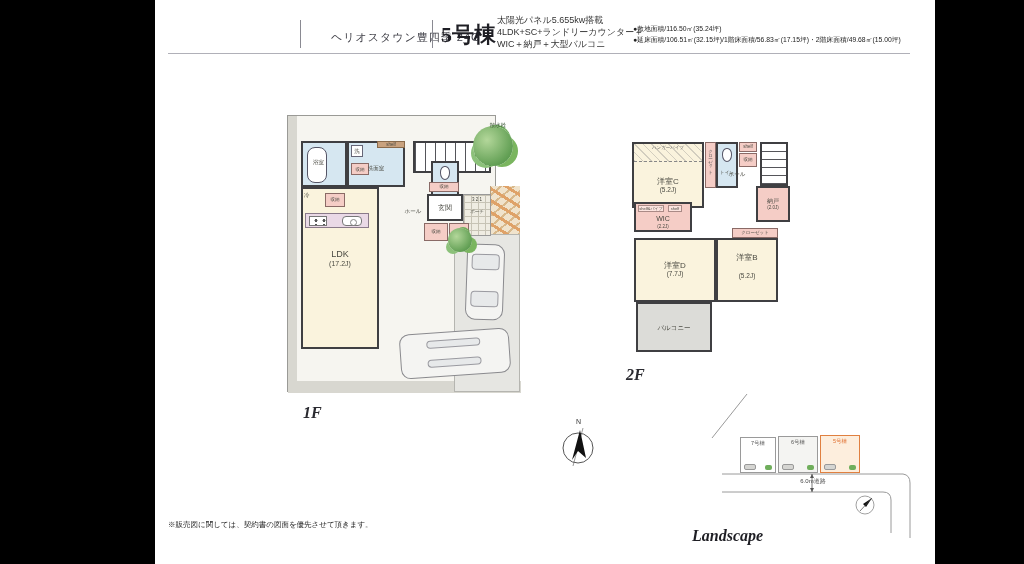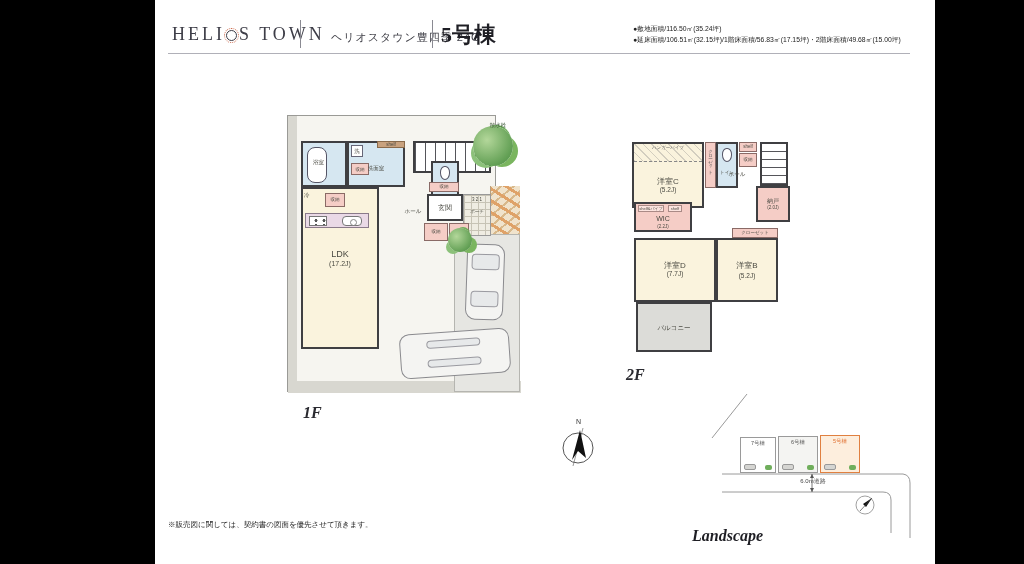--- a/index.html
+++ b/index.html
@@ -57,27 +57,29 @@
   .lot .minicar { position:absolute; bottom:2px; left:3px; width:12px; height:6px; background:#d5d5d2; border:1px solid #999; border-radius:2px; }
   .lot .minigreen { position:absolute; bottom:2px; right:3px; width:7px; height:5px; background:#6fae5c; border-radius:2px; }
   .disclaimer { position:absolute; left:13px; top:519px; font-size:7.5px; color:#222; line-height:12px; }
 </style>
 </head>
 <body>
 
 <div id="stage">
   <div id="panel">
 
-    <div class="logo">
-      <span>HELI</span><span class="logo-o"></span><span>S TOWN</span>
-    </div>
     <div class="hdiv hdiv1"></div>
     <div class="project">ヘリオスタウン豊四季 24G</div>
     <div class="hdiv hdiv2"></div>
     <div class="unit">5号棟</div>
+    <div class="specs">
+      <div>太陽光パネル5.655kw搭載</div>
+      <div>4LDK+SC+ランドリーカウンター＋</div>
+      <div>WIC＋納戸＋大型バルコニ</div>
+    </div>
     <div class="areas">
       <div>●敷地面積/116.50㎡(35.24坪)</div>
       <div>●延床面積/106.51㎡(32.15坪)/1階床面積/56.83㎡(17.15坪)・2階床面積/49.68㎡(15.00坪)</div>
     </div>
     <div class="hrule"></div>
 
     <div class="abs" id="plan1f" style="left:132px; top:115px; width:209px; height:277px; background:#f6f5f0; border:1px solid #9a9a96;">
       <div class="abs" style="left:0;top:0;width:9px;height:277px;background:#d8d7d0;"></div>
       <div class="abs" style="left:0;top:265px;width:233px;height:12px;background:#d8d7d0;"></div>
 
@@ -197,21 +199,21 @@
 
       <div class="abs pink" style="left:104px;top:90px;width:46px;height:10px;">
         <div class="lbl xs" style="top:1px;">クローゼット</div>
       </div>
 
       <div class="room cream" style="left:6px;top:100px;width:82px;height:64px;">
         <div class="lbl mid" style="top:20px;font-size:8px;">洋室D</div>
         <div class="lbl sm" style="top:30px;font-size:6.5px;">(7.7J)</div>
       </div>
       <div class="room cream" style="left:88px;top:100px;width:62px;height:64px;">
-        <div class="lbl mid" style="top:20px;font-size:8px;text-align:center;">洋室B</div>
+        <div class="lbl mid" style="top:12px;font-size:8px;text-align:center;">洋室B</div>
         <div class="lbl sm" style="top:32px;font-size:6.5px;">(5.2J)</div>
       </div>
 
       <div class="room gray" style="left:8px;top:164px;width:76px;height:50px;">
         <div class="lbl sm" style="top:20px;font-size:6.5px;">バルコニー</div>
       </div>
     </div>
     <div class="floorlbl" style="left:471px;top:366px;">2F</div>
 
     <div class="abs" style="left:401px;top:418px;width:44px;height:52px;">

